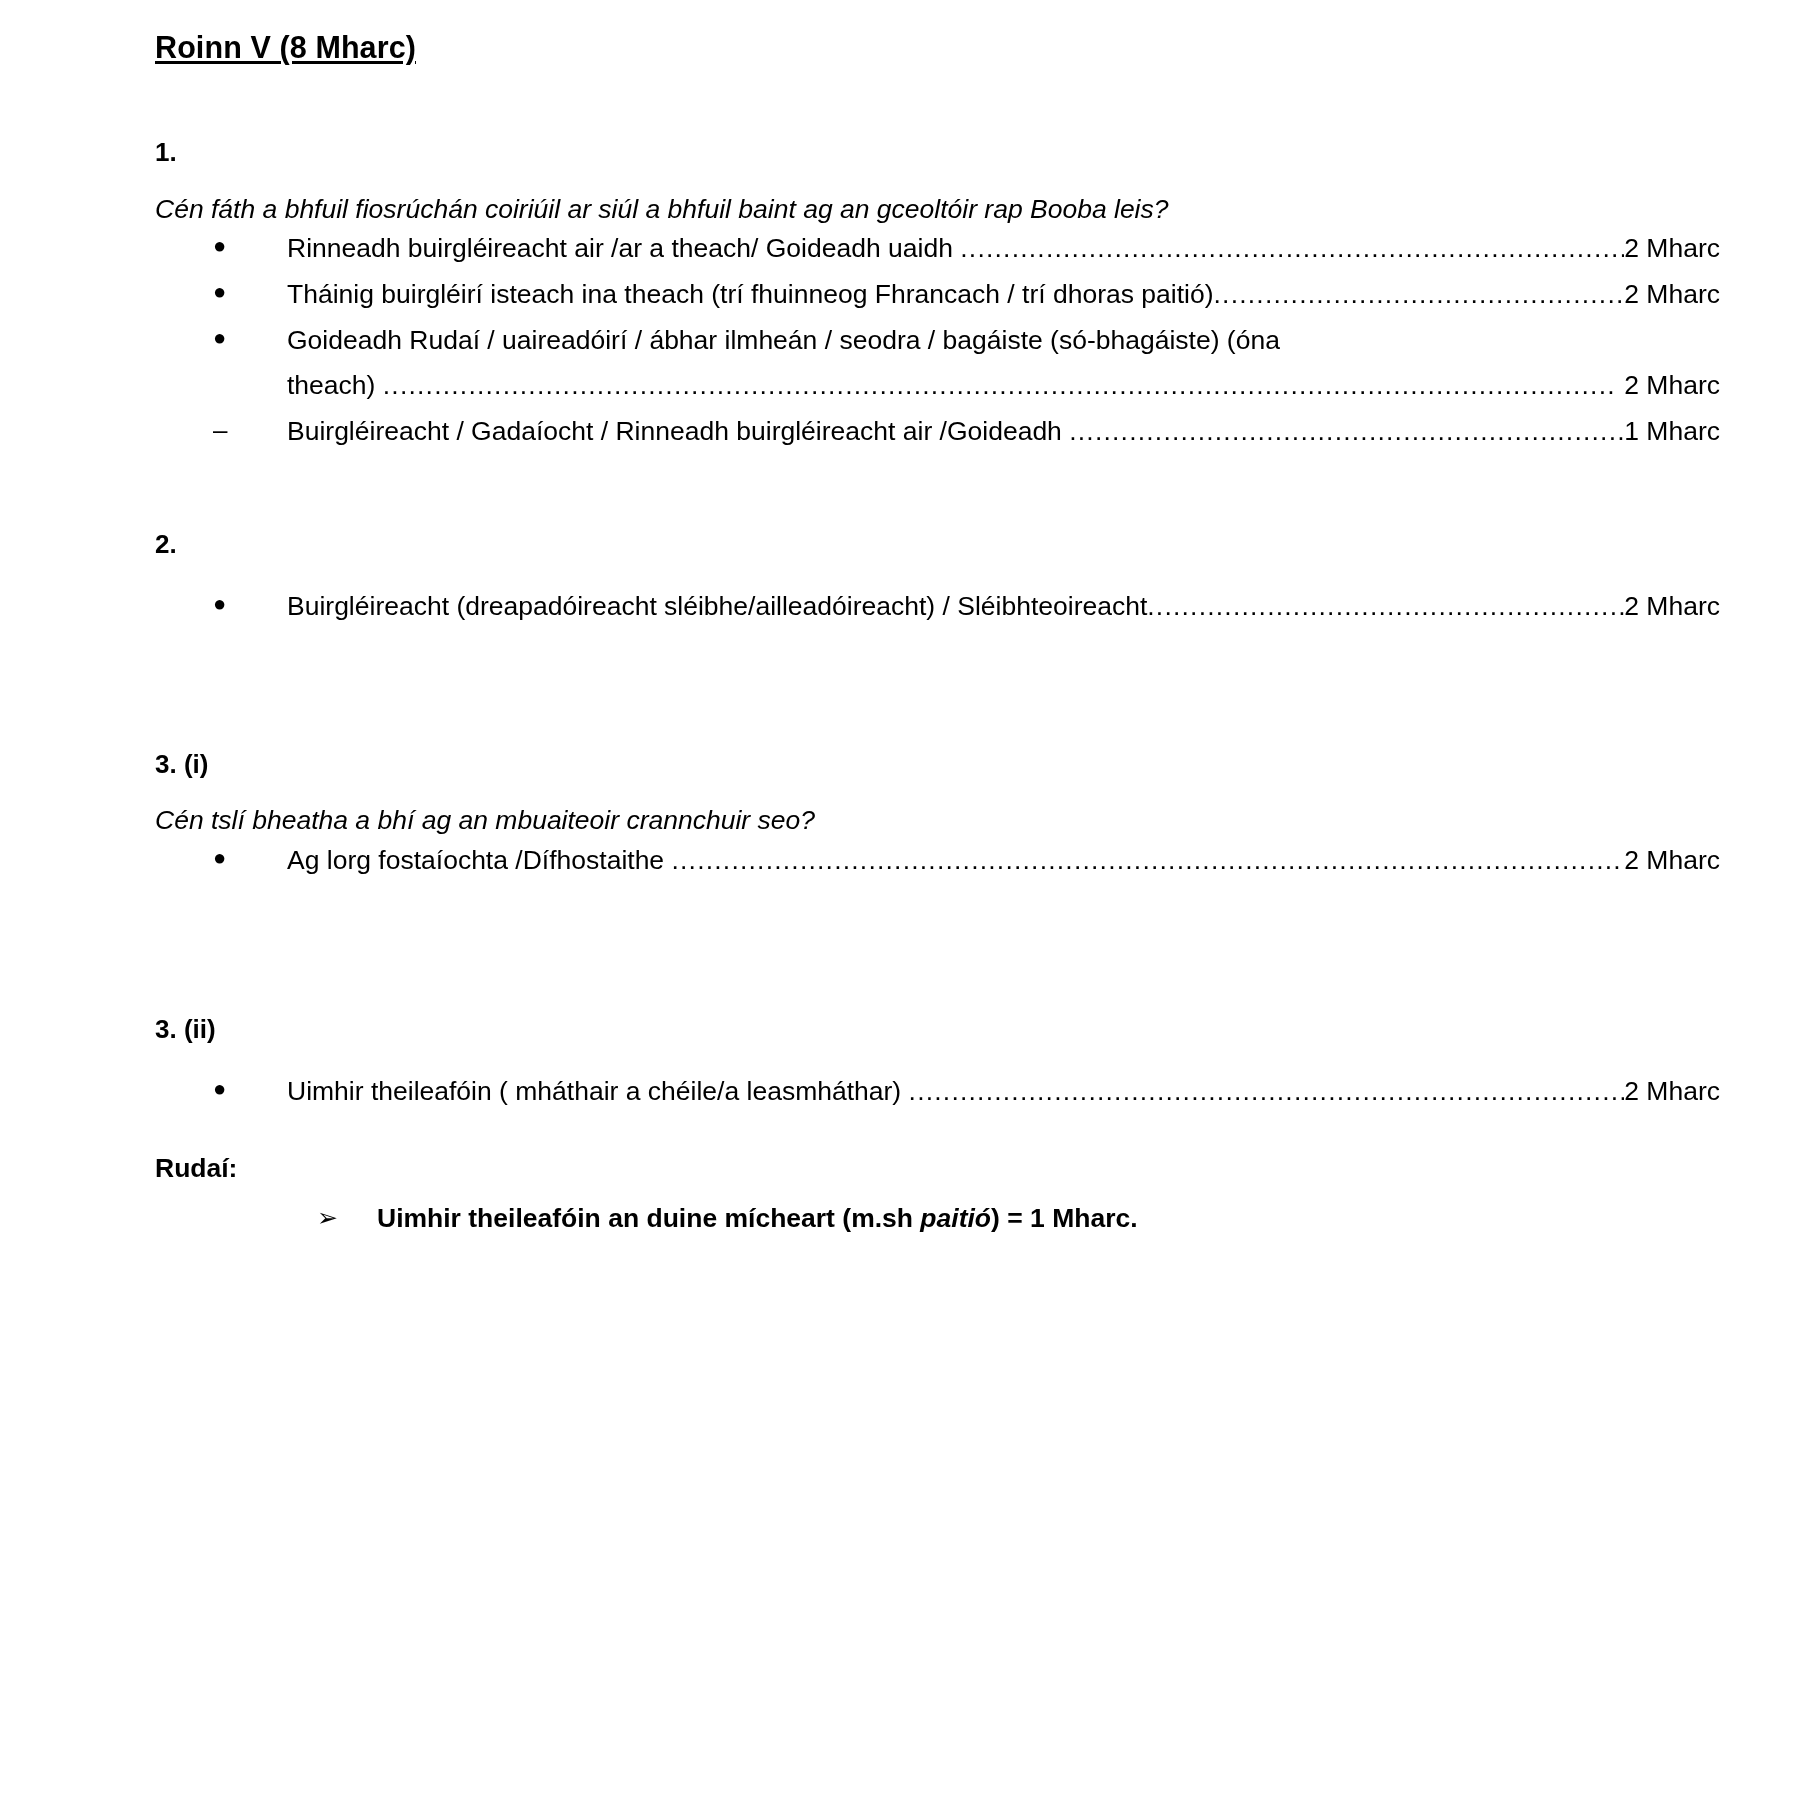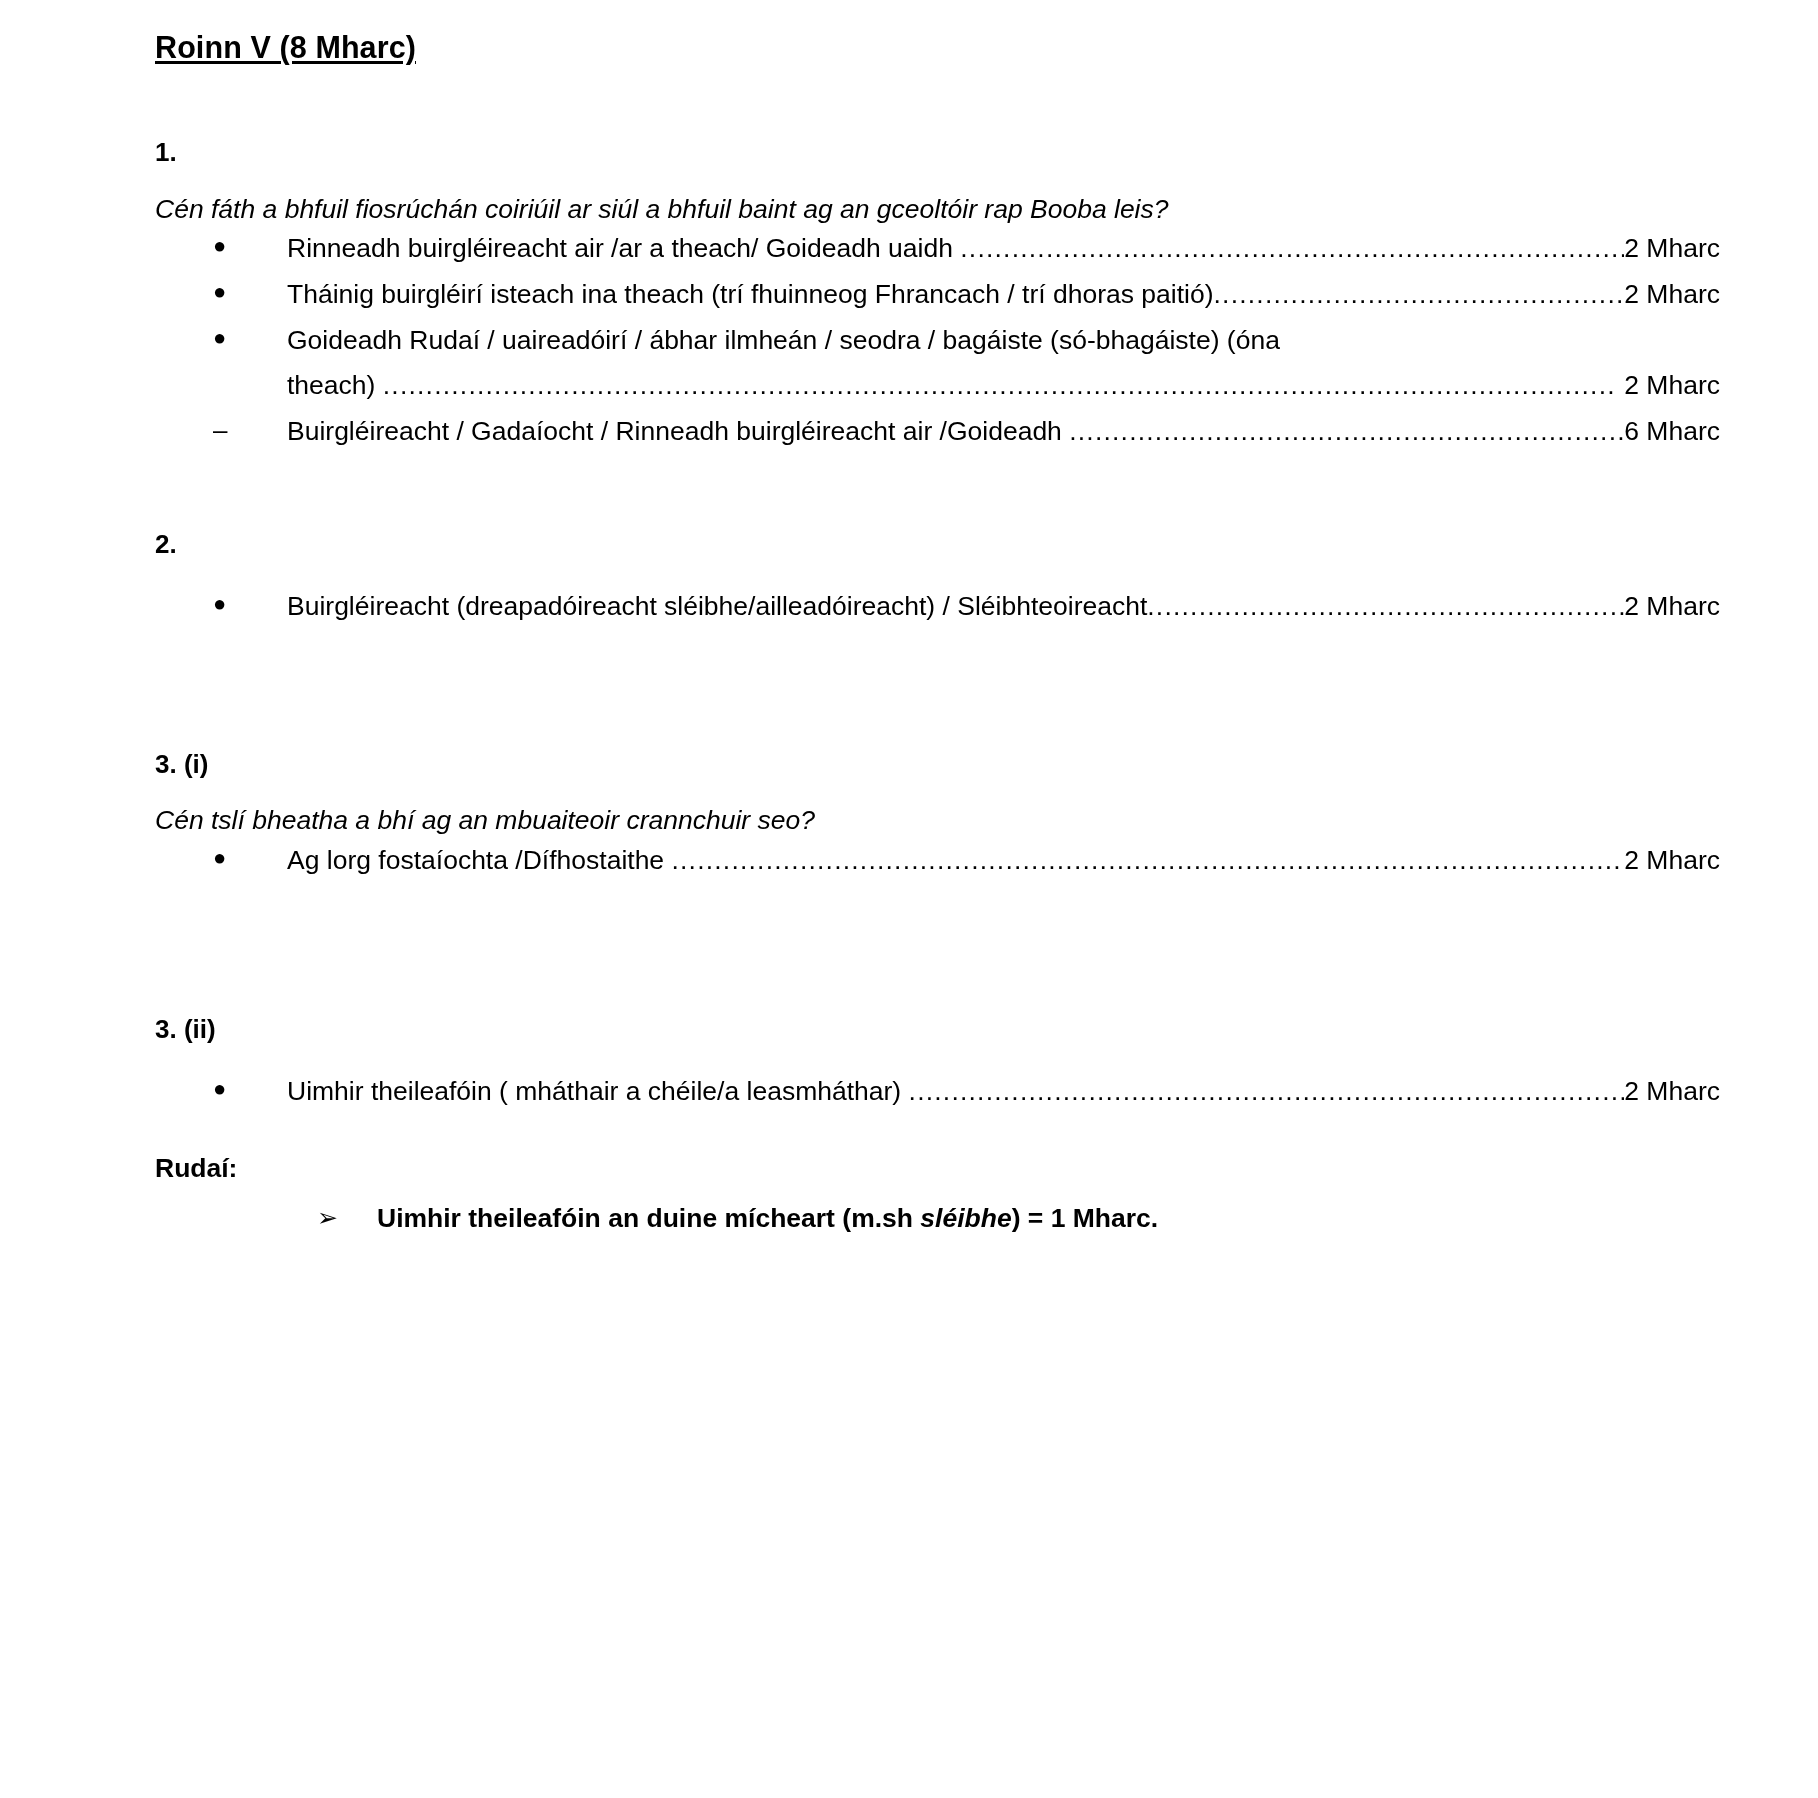--- a/index.html
+++ b/index.html
@@ -177,21 +177,21 @@
           <span class="ans-text">theach) </span>
           <span class="leader"></span>
           <span class="marks"> 2 Mharc</span>
         </span>
       </li>
       <li class="ans">
         <span class="marker dash">–</span>
         <span class="ans-row">
           <span class="ans-text">Buirgléireacht / Gadaíocht / Rinneadh buirgléireacht air /Goideadh </span>
           <span class="leader"></span>
-          <span class="marks">6 Mharc</span>
+          <span class="marks">1 Mharc</span>
         </span>
       </li>
     </ul>
   </section>
 
   <div class="sp-4"></div>
 
   <section class="qblock">
     <div class="qnum">2.</div>
     <div class="sp-2"></div>
@@ -241,17 +241,17 @@
       </li>
     </ul>
   </section>
 
   <div class="sp-7"></div>
 
   <section class="qblock">
     <div class="nota-label">Rudaí:</div>
     <div class="sp-3"></div>
     <div class="nota-item">
-      <span class="arrow">➢</span><span>Uimhir theileafóin an duine mícheart (m.sh </span><em>sléibhe</em><span>) = 1 Mharc.</span>
+      <span class="arrow">➢</span><span>Uimhir theileafóin an duine mícheart (m.sh </span><em>paitió</em><span>) = 1 Mharc.</span>
     </div>
   </section>
 
 </div>
 
 </body></html>

